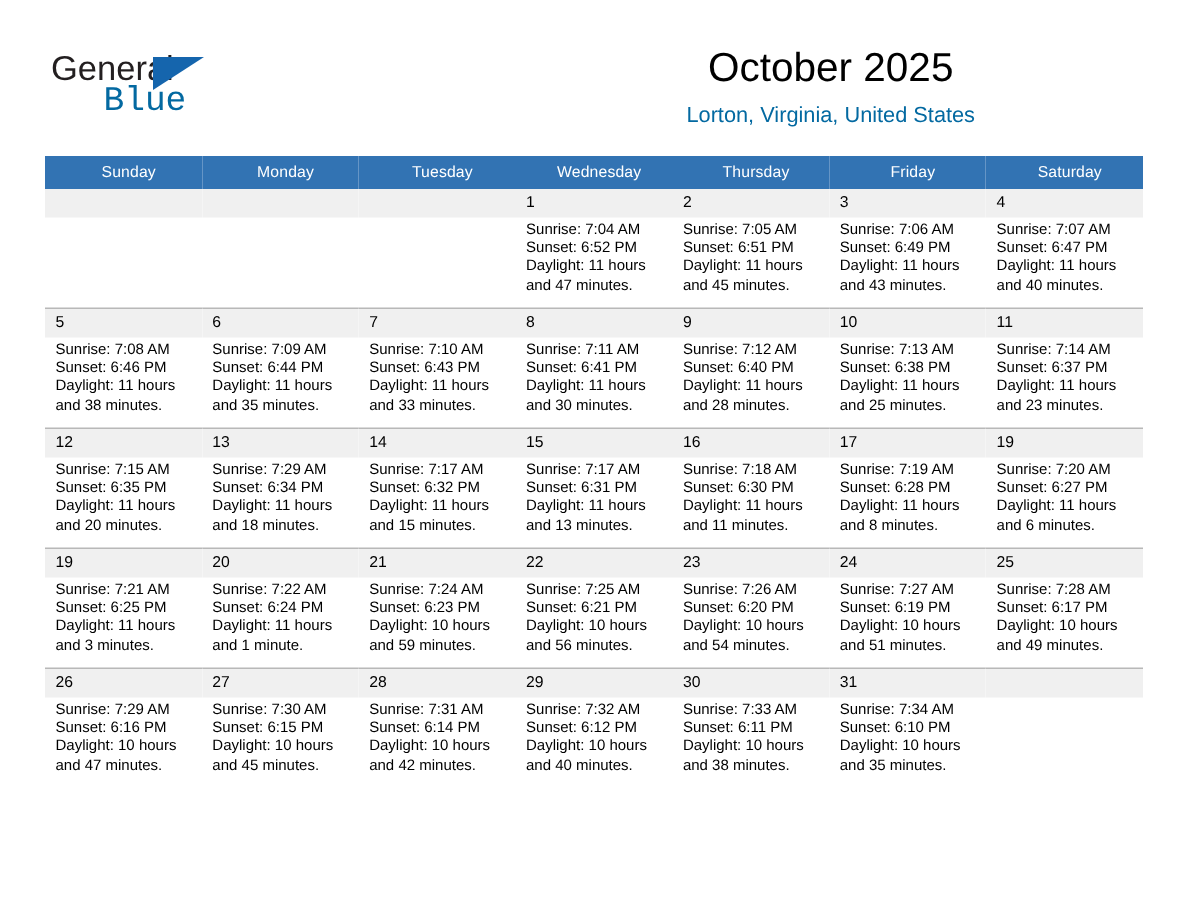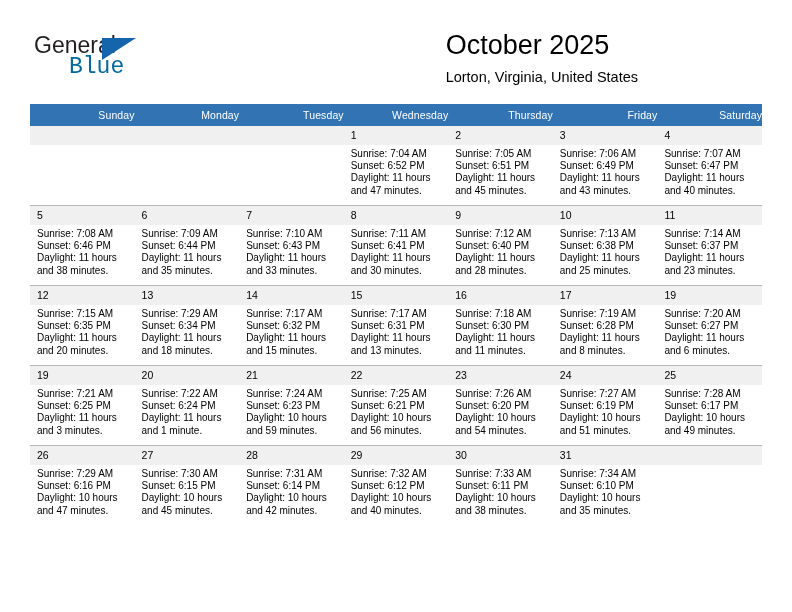--- a/index.html
+++ b/index.html
@@ -60,53 +60,53 @@
     width: 0;
     height: 0;
     border-left: 34px solid #1565ad;
     border-bottom: 22px solid transparent;
   }
 
   .title-block {
     position: absolute;
     right: 0;
     top: 0;
-    text-align: left;
+    text-align: center;
   }
   .cal-title {
     font-size: 27px;
     line-height: 34px;
     color: #000;
     font-weight: normal;
     margin: 0;
     white-space: nowrap;
   }
   .cal-subtitle {
     font-size: 14.5px;
     line-height: 22px;
-    color: #000000;
-    margin: 4px 12px 0 0;
+    color: #0369a1;
+    margin: 4px 0 0 0;
     white-space: nowrap;
   }
 
   
   .calendar {
     position: absolute;
     left: 30px;
     top: 104px;
     width: 732px;
     border-collapse: collapse;
     table-layout: fixed;
   }
   .calendar th {
     background: #3273b3;
     color: #ffffff;
     font-size: 10.5px;
     font-weight: normal;
-    text-align: right;
+    text-align: center;
     padding: 5px 0 5px 7px;
     height: 12px;
     border: none;
     letter-spacing: 0.1px;
   }
   .calendar td {
     width: 104.57px;
     height: 79px;
     vertical-align: top;
     padding: 0;

